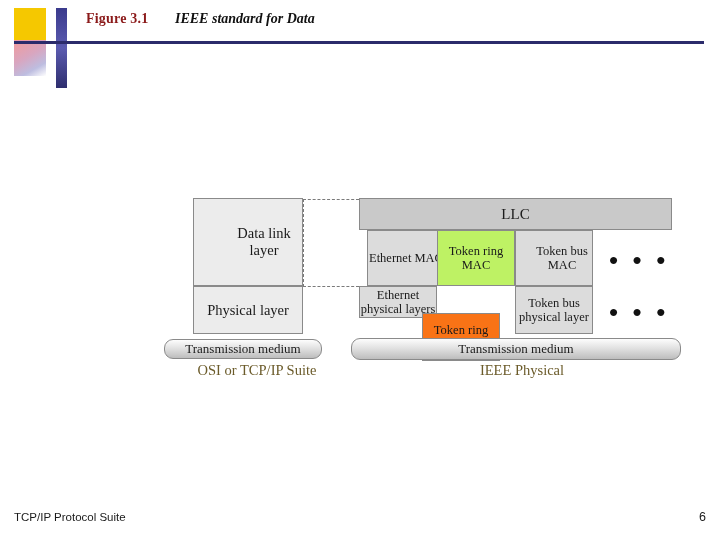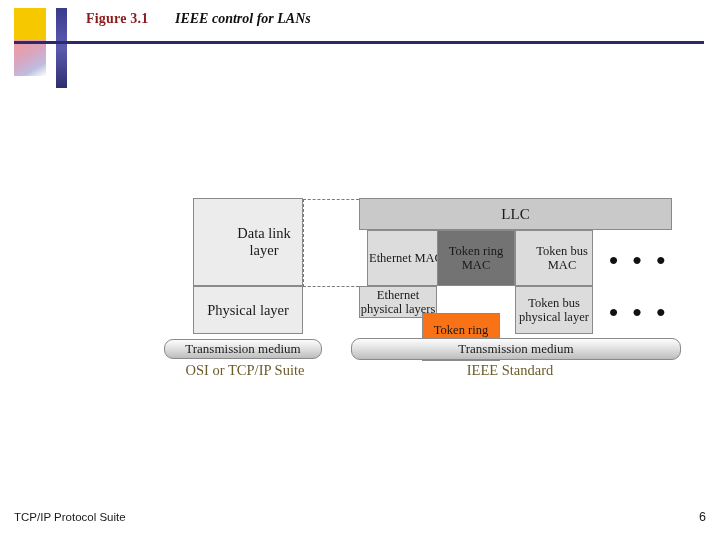--- a/index.html
+++ b/index.html
@@ -80,21 +80,21 @@
     border-left:1px dashed #7a7a7a;
   }
 
   
   .llc-box{
     left:359px;top:198px;width:313px;height:32px;
     background:#c9c9c9;font-size:15px;
   }
   .mac-row .box, .phy-row .box{font-size:12.5px;line-height:14px;}
   .mac-ethernet{left:359px;top:230px;width:78px;height:56px;background:#dcdcdc;margin-left:8px;}
-  .mac-tokenring{left:437px;top:230px;width:78px;height:56px;background:#737373;}
+  .mac-tokenring{left:437px;top:230px;width:78px;height:56px;background:#bef264;}
   .mac-tokenbus{left:515px;top:230px;width:78px;height:56px;background:#dcdcdc;padding-left:16px;}
 
   .phy-ethernet{left:359px;top:286px;width:78px;height:32px;background:#dcdcdc;}
   .phy-tokenring{left:422px;top:286px;width:78px;height:48px;background:#f97316;margin-top:27px;}
   .phy-tokenbus{left:515px;top:286px;width:78px;height:48px;background:#dcdcdc;}
 
   .dots{
     position:absolute;color:#111;font-size:26px;font-weight:bold;
     letter-spacing:4px;line-height:1;
   }
@@ -109,21 +109,21 @@
     display:flex;align-items:center;justify-content:center;
     color:#1a1a1a;font-size:13px;
     font-family:"Liberation Serif", serif;
   }
   .pill-left{left:164px;top:339px;width:158px;height:20px;}
   .pill-right{left:351px;top:338px;width:330px;height:22px;}
 
   
   .cap{
     position:absolute;color:#6b5b2a;font-size:14.5px;
-    font-family:"Liberation Serif", serif;text-align:center;
+    font-family:"Liberation Serif", serif;text-align:center;margin-left:12px;
   }
   .cap-left{left:180px;top:362px;width:130px;}
   .cap-right{left:420px;top:362px;width:180px;}
 
   
   .footer-text{
     position:absolute;left:14px;top:511px;
     font-family:"Liberation Sans", sans-serif;
     font-size:11.5px;color:#1a1a1a;
   }
@@ -135,21 +135,21 @@
 </style>
 </head>
 <body>
 
 <div class="corner-yellow"></div>
 <div class="corner-gradient"></div>
 <div class="corner-blue-bar"></div>
 <div class="title-rule"></div>
 
 <div class="fig-label">Figure 3.1</div>
-<div class="fig-title">IEEE control for LANs</div>
+<div class="fig-title">IEEE standard for Data</div>
 
 <div class="legend">
 </div>
 
 <div class="box left-datalink">Data link layer</div>
 <div class="box left-physical">Physical layer</div>
 
 <div class="dash-top"></div>
 <div class="dash-mid"></div>
 <div class="dash-vert"></div>
@@ -167,16 +167,16 @@
   <div class="box phy-ethernet">Ethernet physical layers</div>
   <div class="box phy-tokenring">Token ring physical layer</div>
   <div class="box phy-tokenbus">Token bus physical layer</div>
 </div>
 <div class="dots dots-phy">• • •</div>
 
 <div class="pill pill-left">Transmission medium</div>
 <div class="pill pill-right">Transmission medium</div>
 
 <div class="cap cap-left">OSI or TCP/IP Suite</div>
-<div class="cap cap-right">IEEE Standard</div>
+<div class="cap cap-right">IEEE Physical</div>
 
 <div class="footer-text">TCP/IP Protocol Suite</div>
 <div class="footer-page">6</div>
 
 </body></html>

